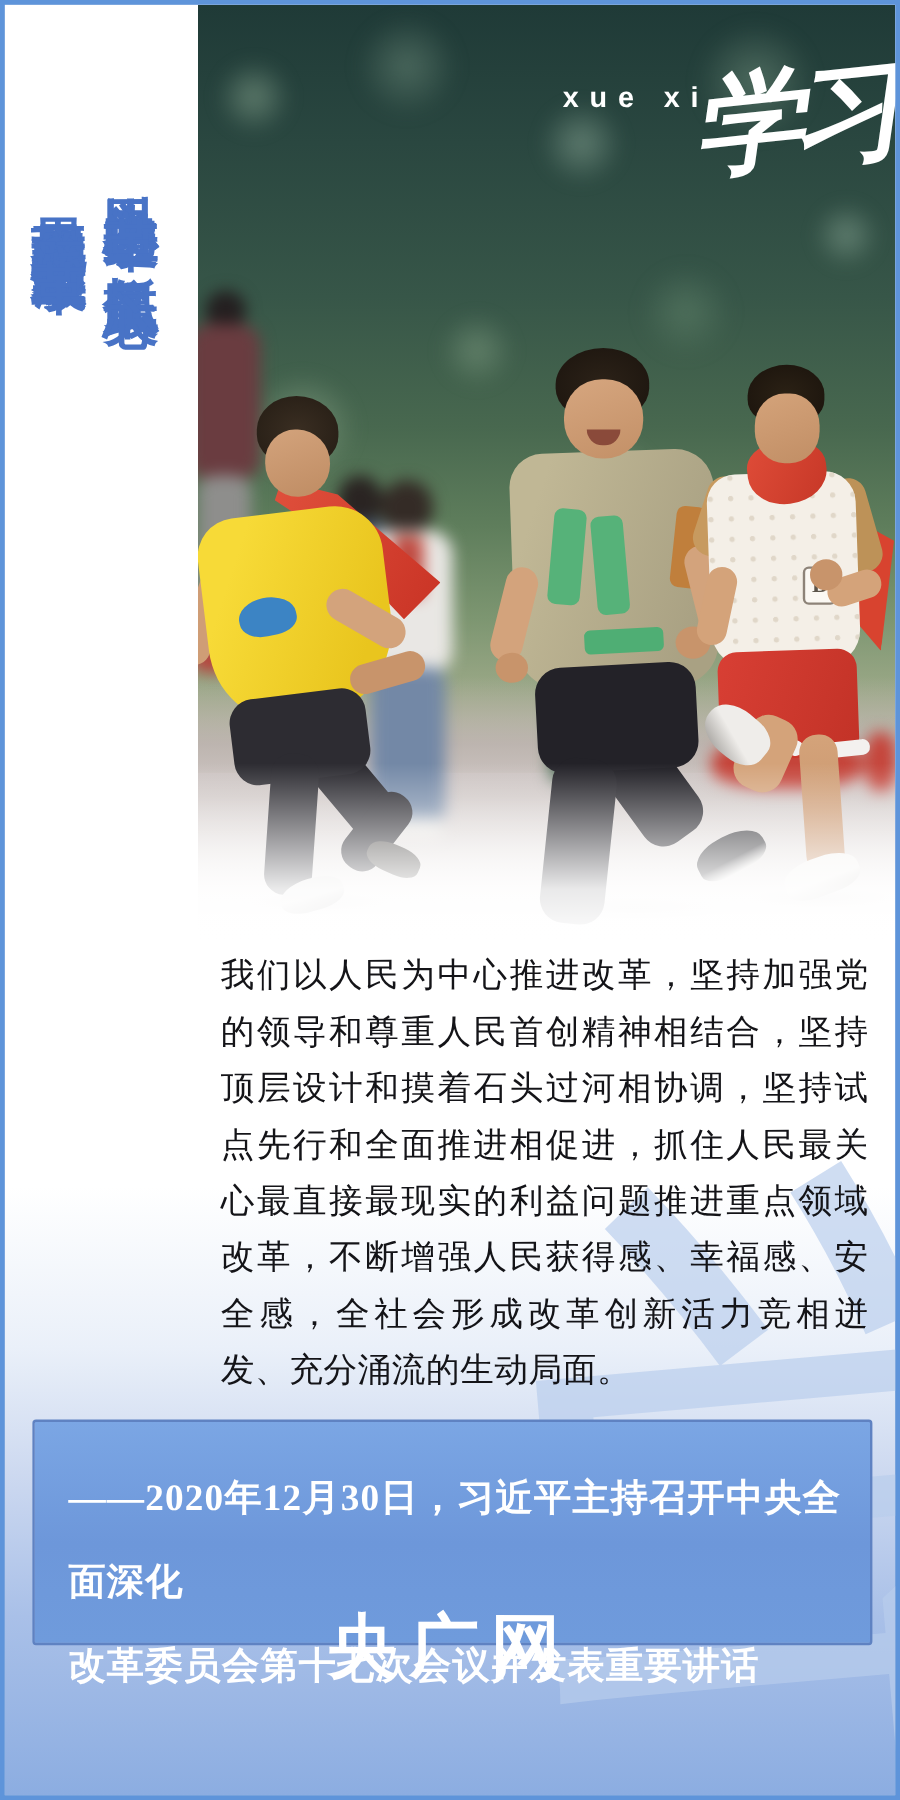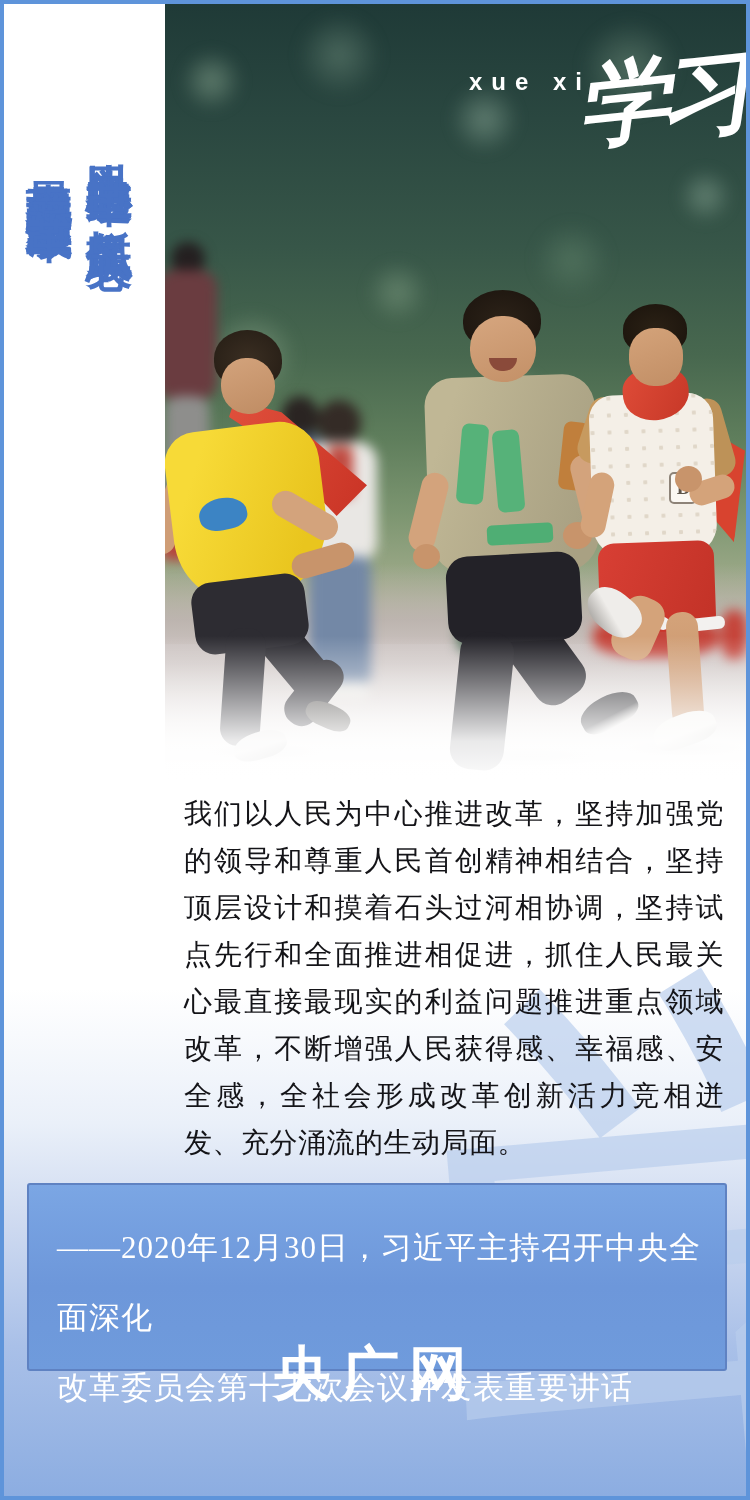--- a/index.html
+++ b/index.html
@@ -55,21 +55,21 @@
   
   .body-text{left:180px;top:786px;width:540px;z-index:3;
     font-family:"Liberation Serif","DejaVu Serif",serif;
     font-size:28px;line-height:47px;letter-spacing:.5px;color:#141418;text-align:justify;}
   
   .quote-box{left:23px;top:1179px;width:700px;height:188px;box-sizing:border-box;z-index:4;
     background:linear-gradient(180deg,#7ba6e4 0%,#6d97da 55%,#6f9bdc 100%);
     border:2px solid #5f82c2;border-radius:3px;}
   .quote-inner{padding:28px 20px 0 28px;}
   .quote-line{display:block;font-family:"Liberation Serif","DejaVu Serif",serif;
-    font-size:31px;line-height:70px;font-weight:400;letter-spacing:1px;color:#ffffff;}
+    font-size:31px;line-height:70px;font-weight:700;letter-spacing:1px;color:#ffffff;}
   
   .footer-logo{left:0;right:0;top:1340px;text-align:center;z-index:4;
     font-size:58px;font-weight:900;letter-spacing:10px;color:#ffffff;line-height:1;}
 </style>
 </head>
 <body>
 
 <div class="page">
 
   <div class="abs watermark">学</div>

